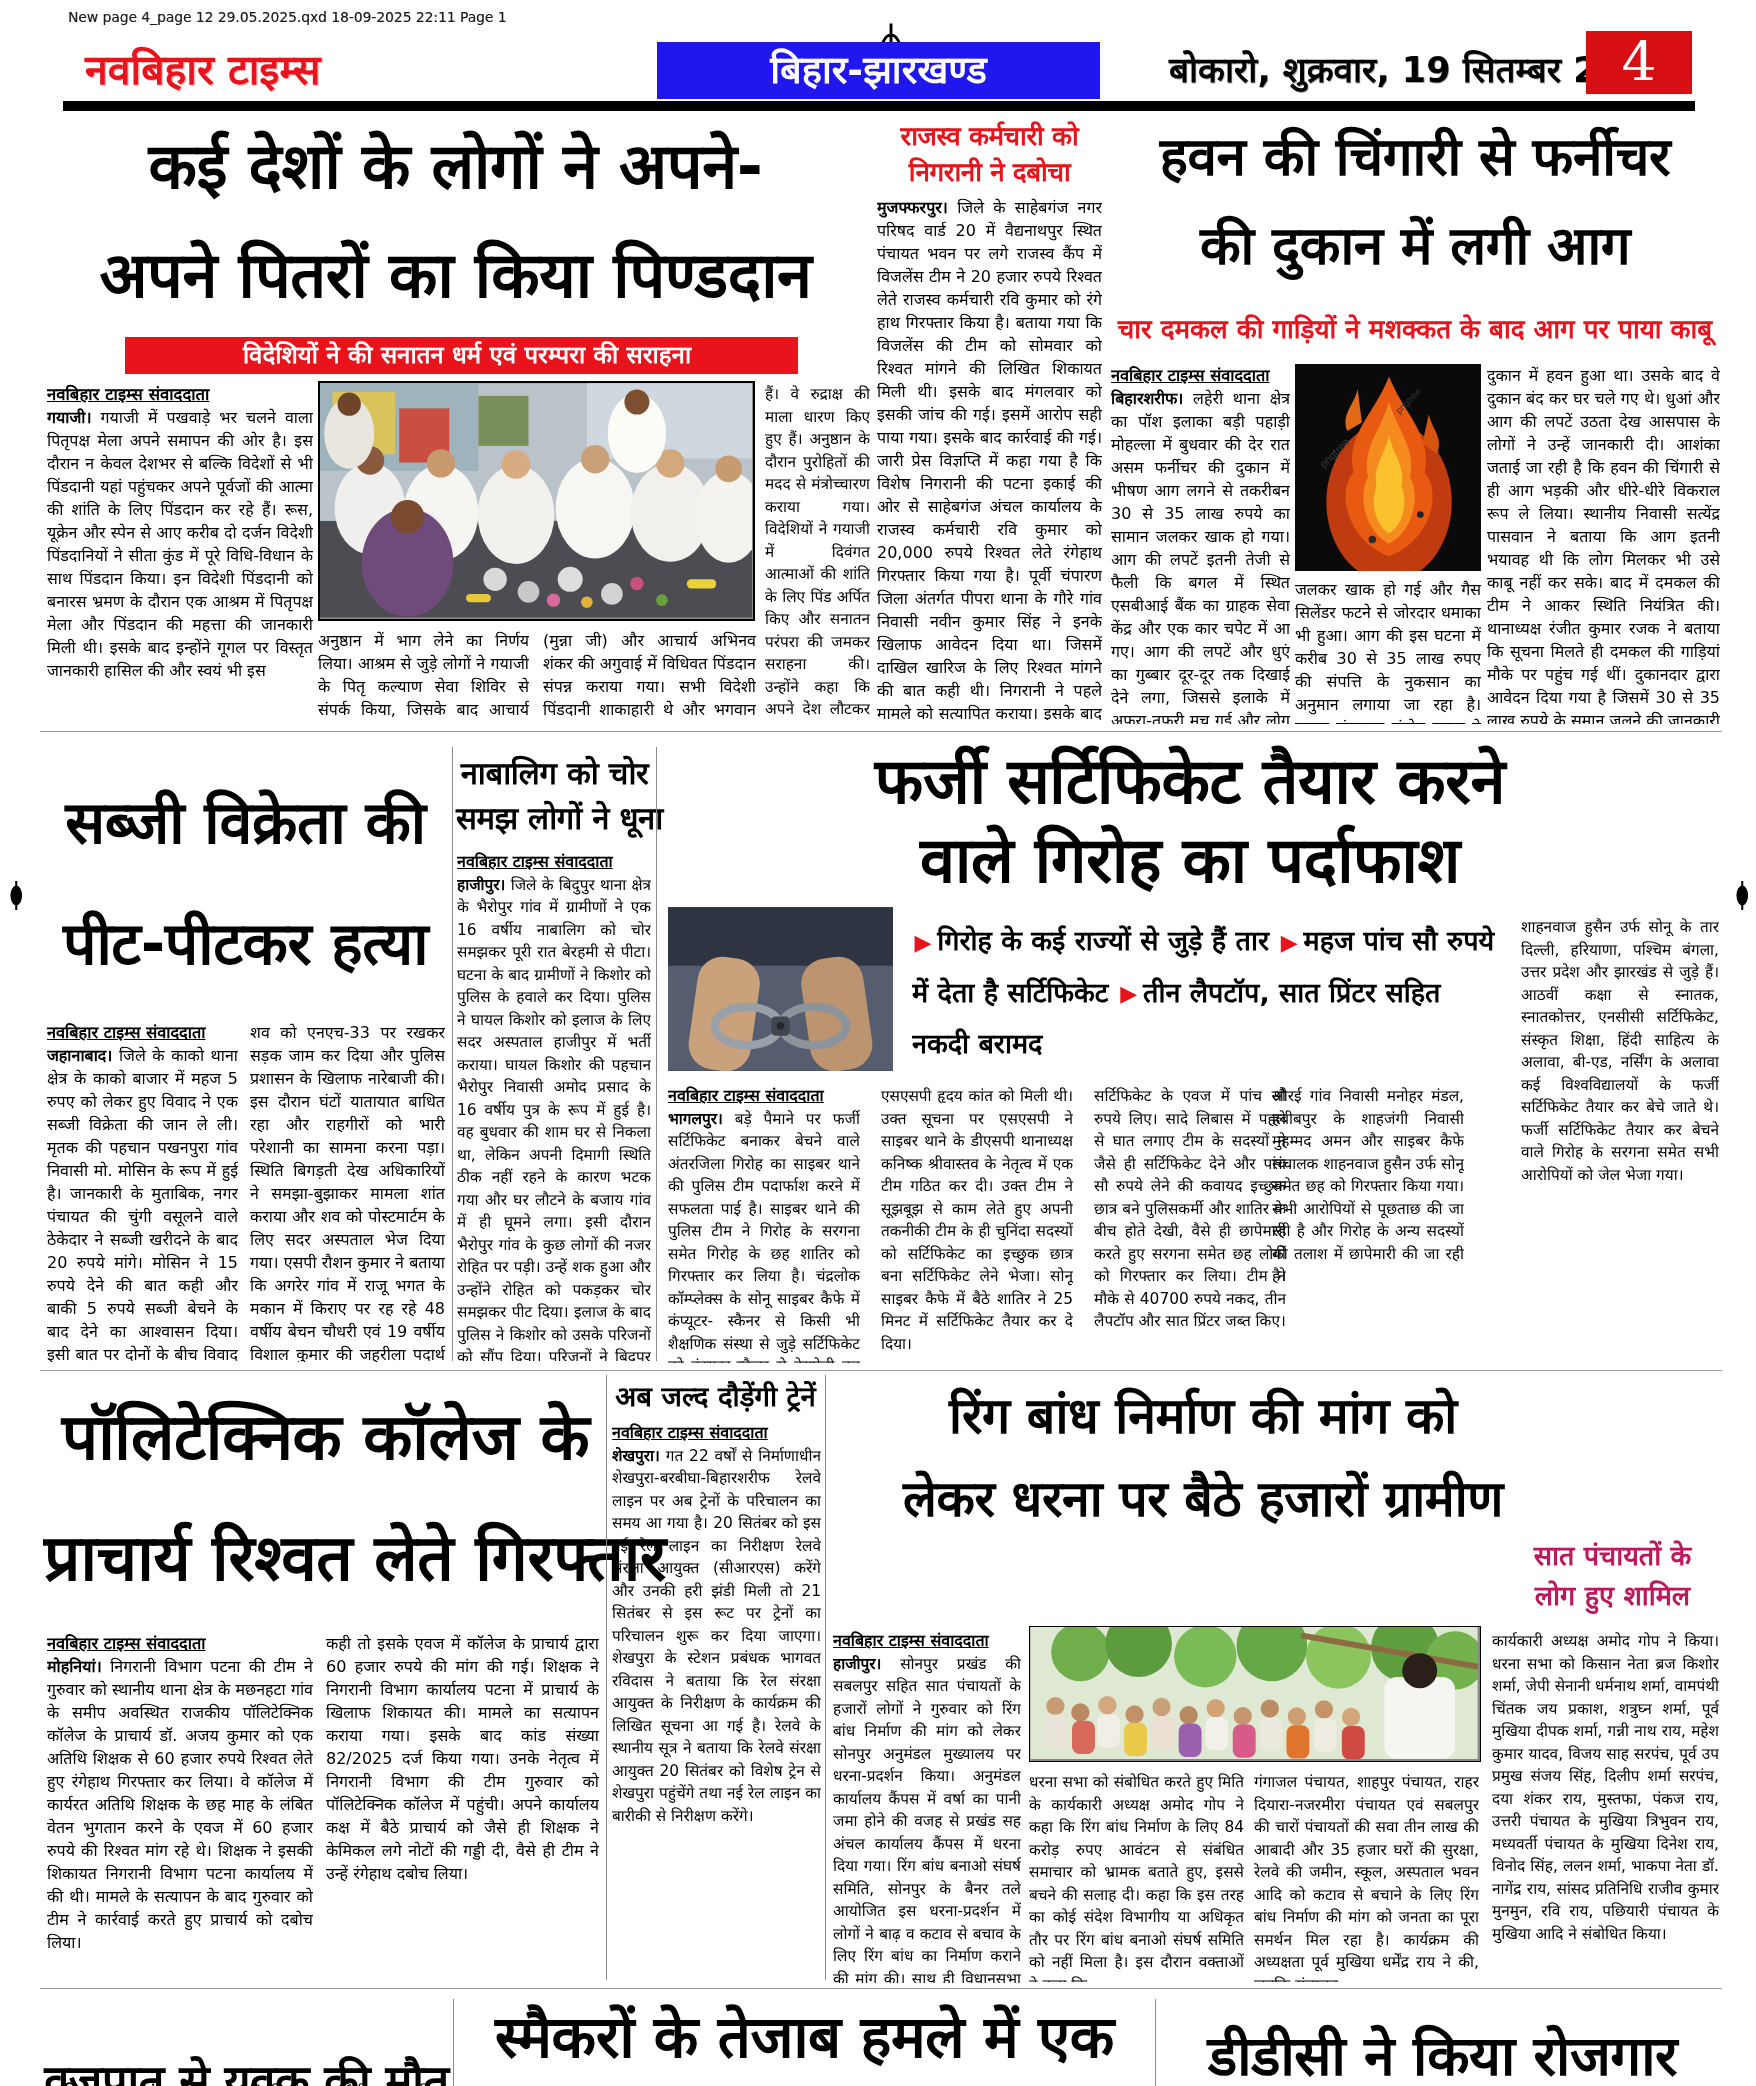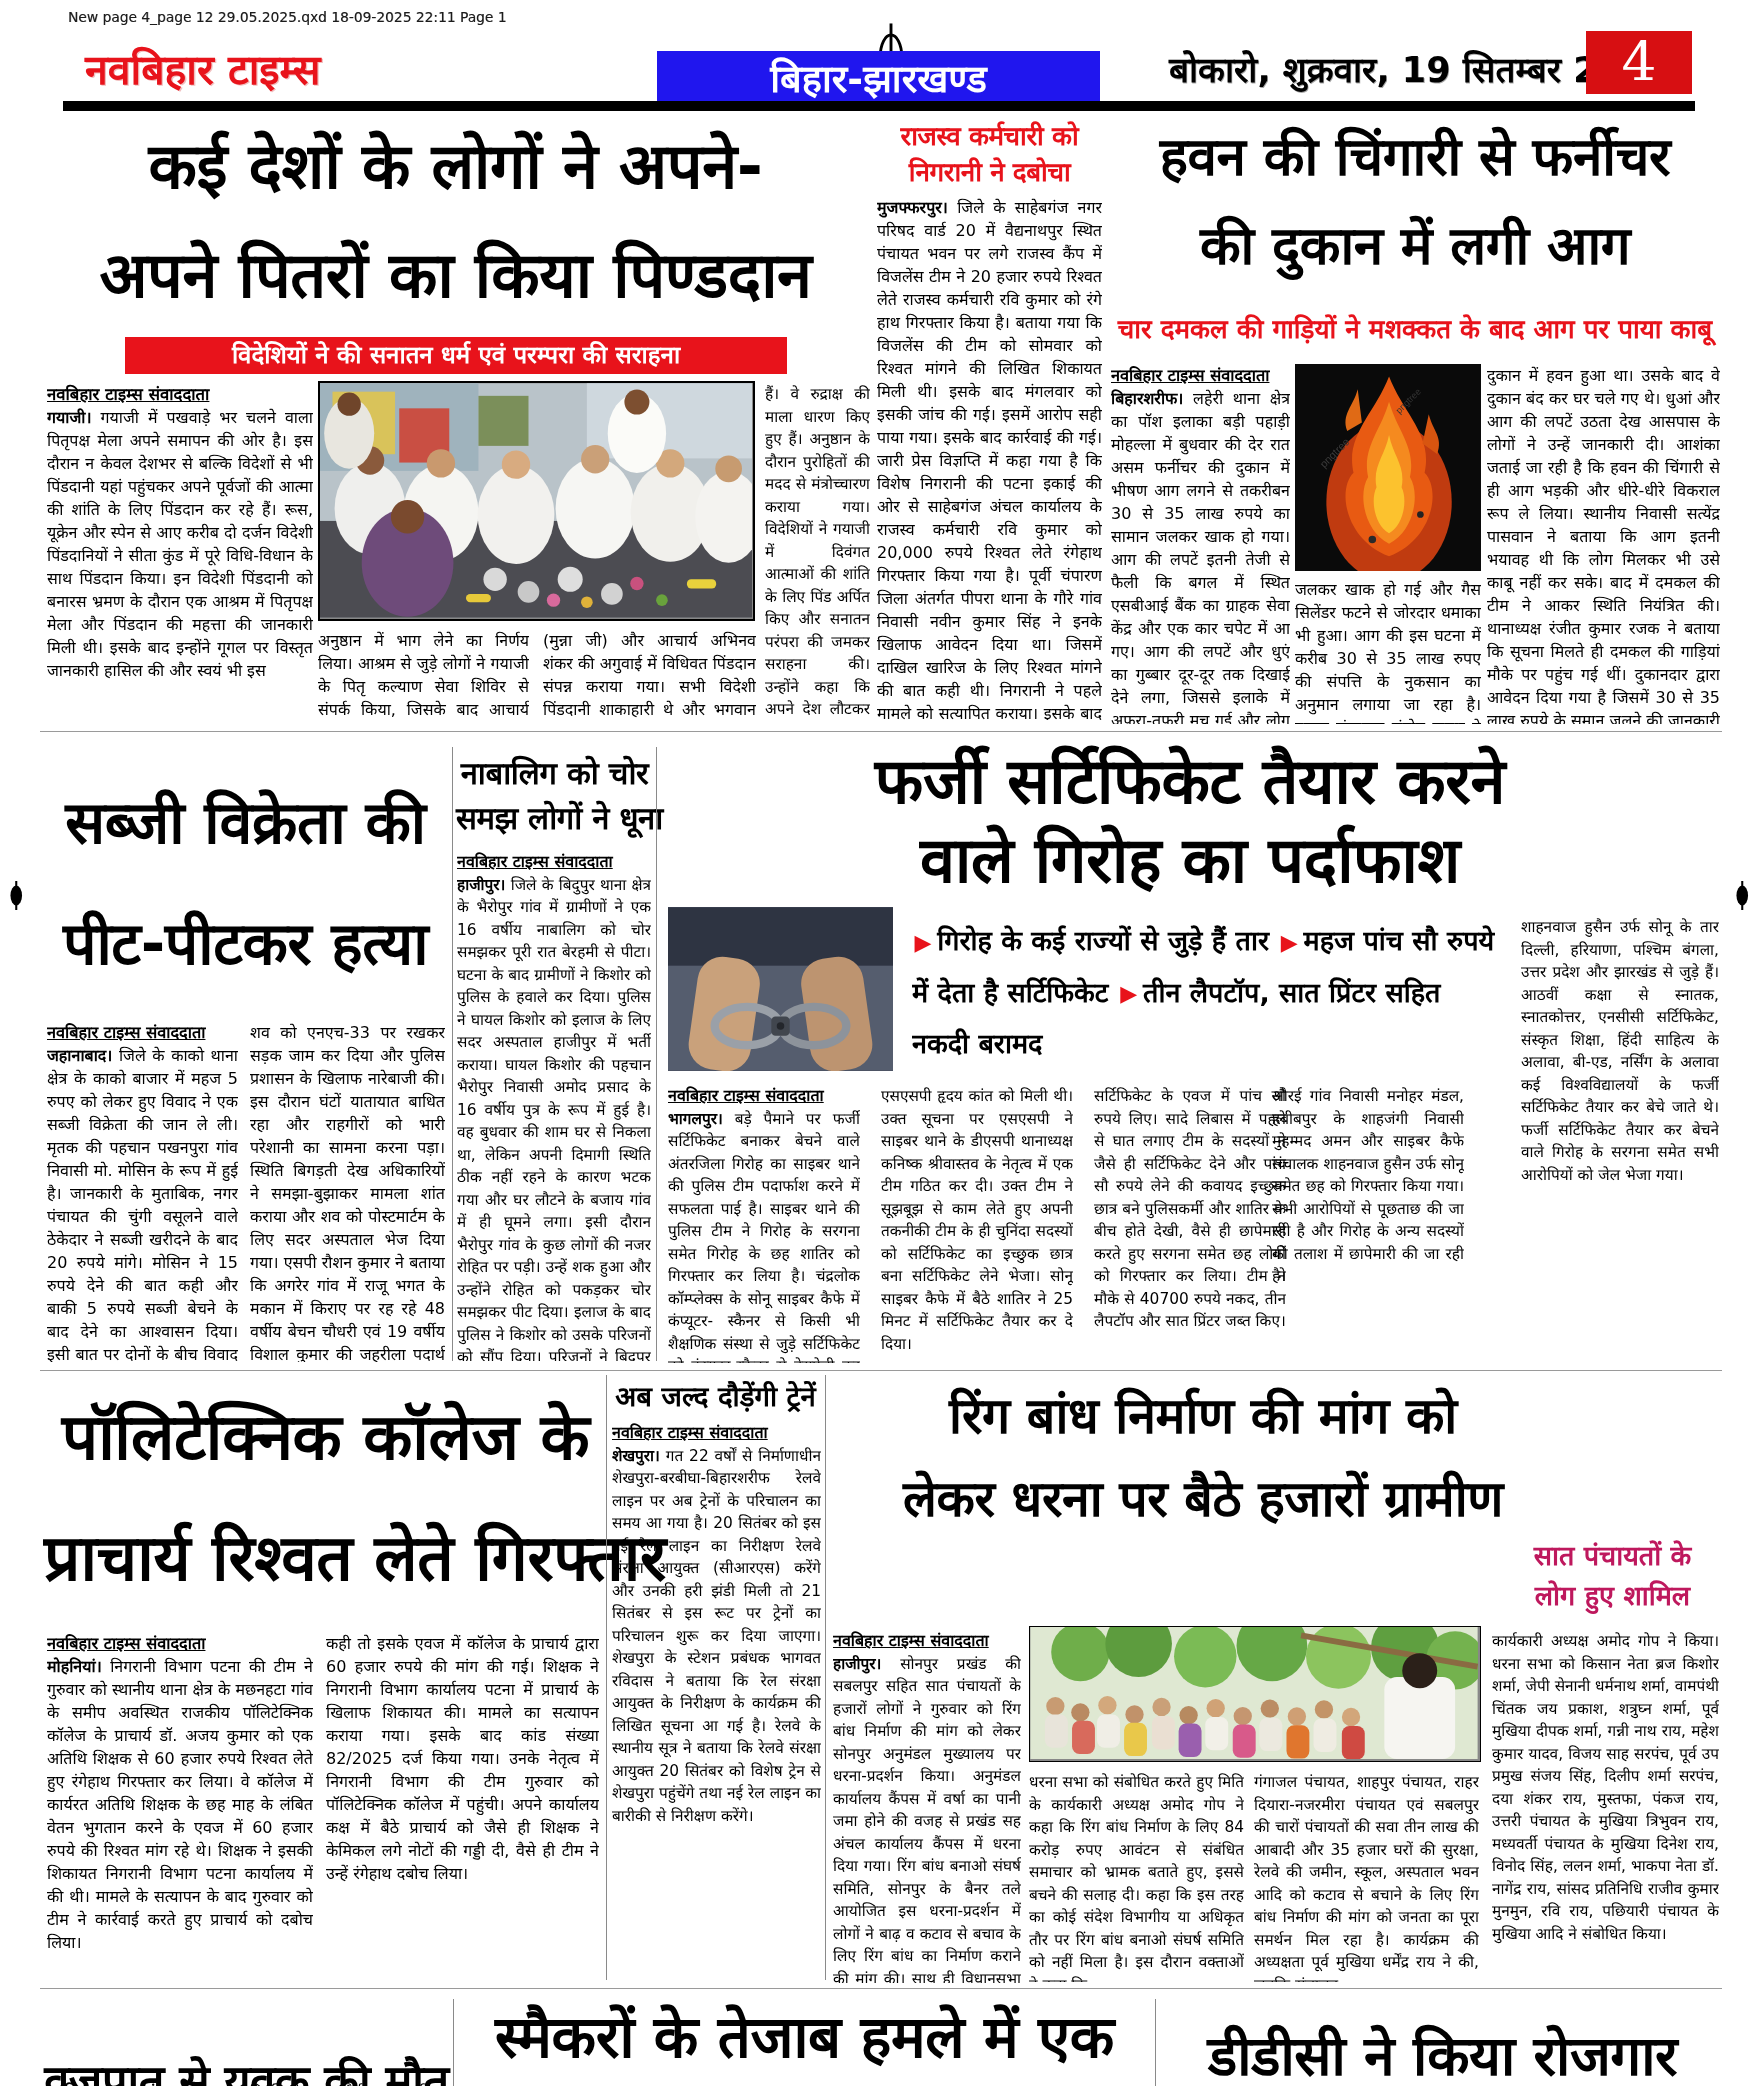--- a/index.html
+++ b/index.html
@@ -4,21 +4,21 @@
 <style>
   html,body{margin:0;padding:0;background:#ffffff;}
   #page{position:relative;width:1757px;height:2694px;background:#ffffff;overflow:hidden;
         font-family:"DejaVu Sans",sans-serif;color:#000;}
   .abs{position:absolute;}
   .hl{font-weight:bold;text-align:center;color:#000;letter-spacing:-0.4px;}
   .hl div{white-space:nowrap;}
   .col{text-align:justify;overflow:hidden;color:#000;}
   .byline{font-weight:bold;text-decoration:underline;text-align:left;display:block;}
   .dl{font-weight:bold;}
-  .kicker-red-bg{background:#e8131b;color:#fff;font-weight:bold;text-align:center;}
+  .kicker-red-bg{background:#e8131b;color:#fff;font-weight:bold;text-align:center;padding-left:11px;}
   .kicker-red-tx{color:#e8131b;font-weight:bold;text-align:center;white-space:nowrap;}
   .photo{border:2.5px solid #000;box-sizing:border-box;overflow:hidden;background:#888;}
   .rule-h{background:#000;}
   .rule-v{background:#8a8a8a;width:1.3px;}
   .tri{color:#e8131b;font-size:22px;vertical-align:middle;padding:0 5.8px 0 2.5px;}
   .bullets{font-size:27px;line-height:50px;font-weight:bold;text-align:left;color:#000;}
   .callout{color:#be185d;font-weight:bold;text-align:center;font-size:27px;line-height:40px;}
   .masthead-name{color:#e8131b;font-weight:bold;font-size:41px;white-space:nowrap;
                  text-shadow:1.3px 1.3px 0 rgba(200,0,0,.25);}
   .section-box{background:#2016ee;color:#fff;font-weight:bold;text-align:center;}
@@ -33,21 +33,21 @@
 <div id="page">
 
   <div class="abs slug" style="left:47px;top:9.2px;">New page 4_page 12  29.05.2025.qxd  18-09-2025  22:11  Page 1</div>
   <svg class="abs" style="left:872px;top:23px;" width="38" height="67" viewBox="0 0 92 160">
     <ellipse cx="46" cy="80" rx="26" ry="52" fill="none" stroke="#000" stroke-width="7"></ellipse>
     <line x1="46" y1="0" x2="46" y2="160" stroke="#000" stroke-width="7"></line>
     <line x1="8" y1="80" x2="84" y2="80" stroke="#000" stroke-width="7"></line>
   </svg>
 
   <div class="abs masthead-name" style="left:85px;top:40px;">नवबिहार टाइम्स</div>
-  <div class="abs section-box" style="left:657px;top:51px;width:443px;height:57px;font-size:38px;line-height:57px;">बिहार-झारखण्ड</div>
+  <div class="abs section-box" style="left:657px;top:42px;width:443px;height:57px;font-size:38px;line-height:57px;">बिहार-झारखण्ड</div>
   <div class="abs date-line" style="left:1169px;top:45px;">बोकारो, शुक्रवार, 19 सितम्बर 2025</div>
   <div class="abs pagenum-box" style="left:1586px;top:31px;width:106px;height:63px;font-size:55px;line-height:63px;">4</div>
   <div class="abs rule-h" style="left:63px;top:101px;width:1632px;height:10px;"></div>
 
   <div class="abs hl" style="left:40px;top:112px;width:831px;font-size:63px;line-height:109px;">
     <div>कई देशों के लोगों ने अपने-</div>
       <div>अपने पितरों का किया पिण्डदान</div>
   </div>
   <div class="abs kicker-red-bg" style="left:125px;top:337px;width:662px;height:37px;font-size:24px;line-height:37px;">विदेशियों ने की सनातन धर्म एवं परम्परा की सराहना</div>
   <div class="abs col" style="left:47px;top:383px;width:266px;height:334px;font-size:16px;line-height:23px;">

